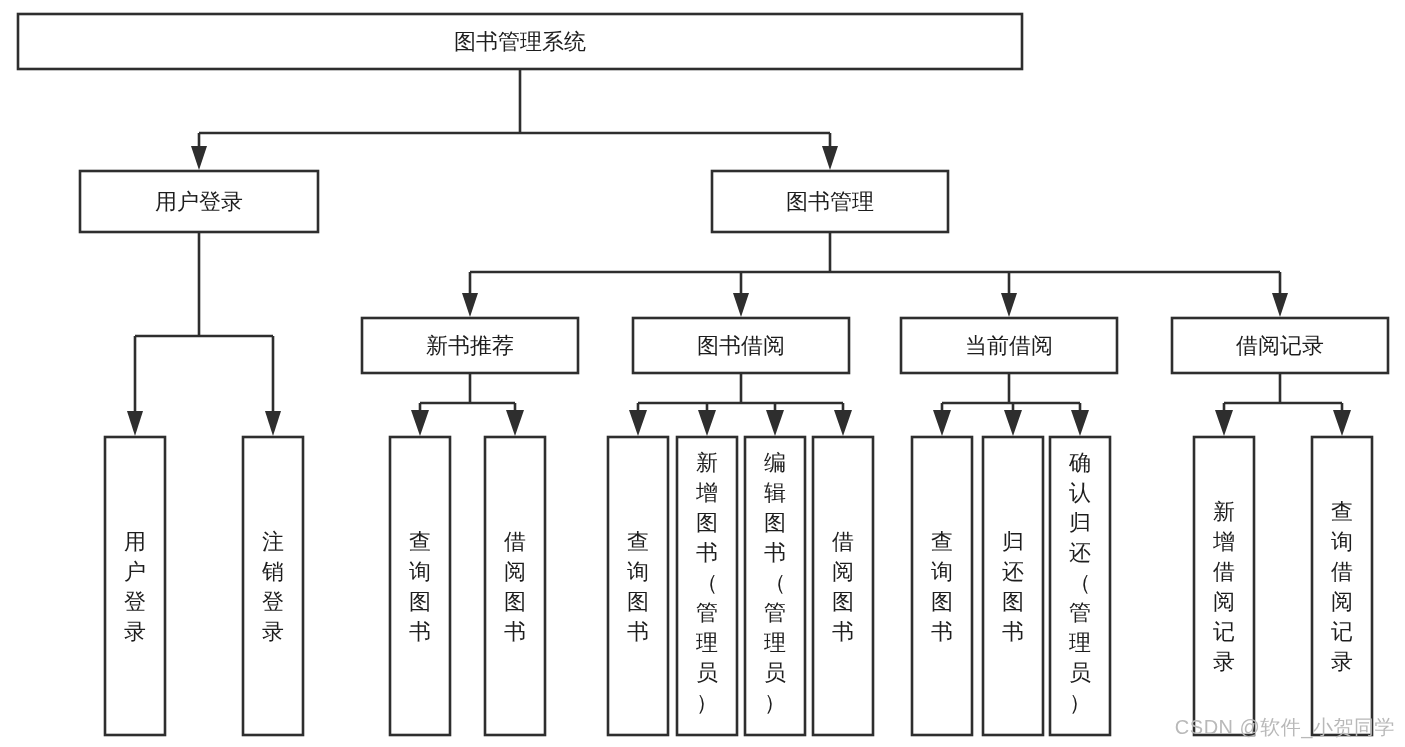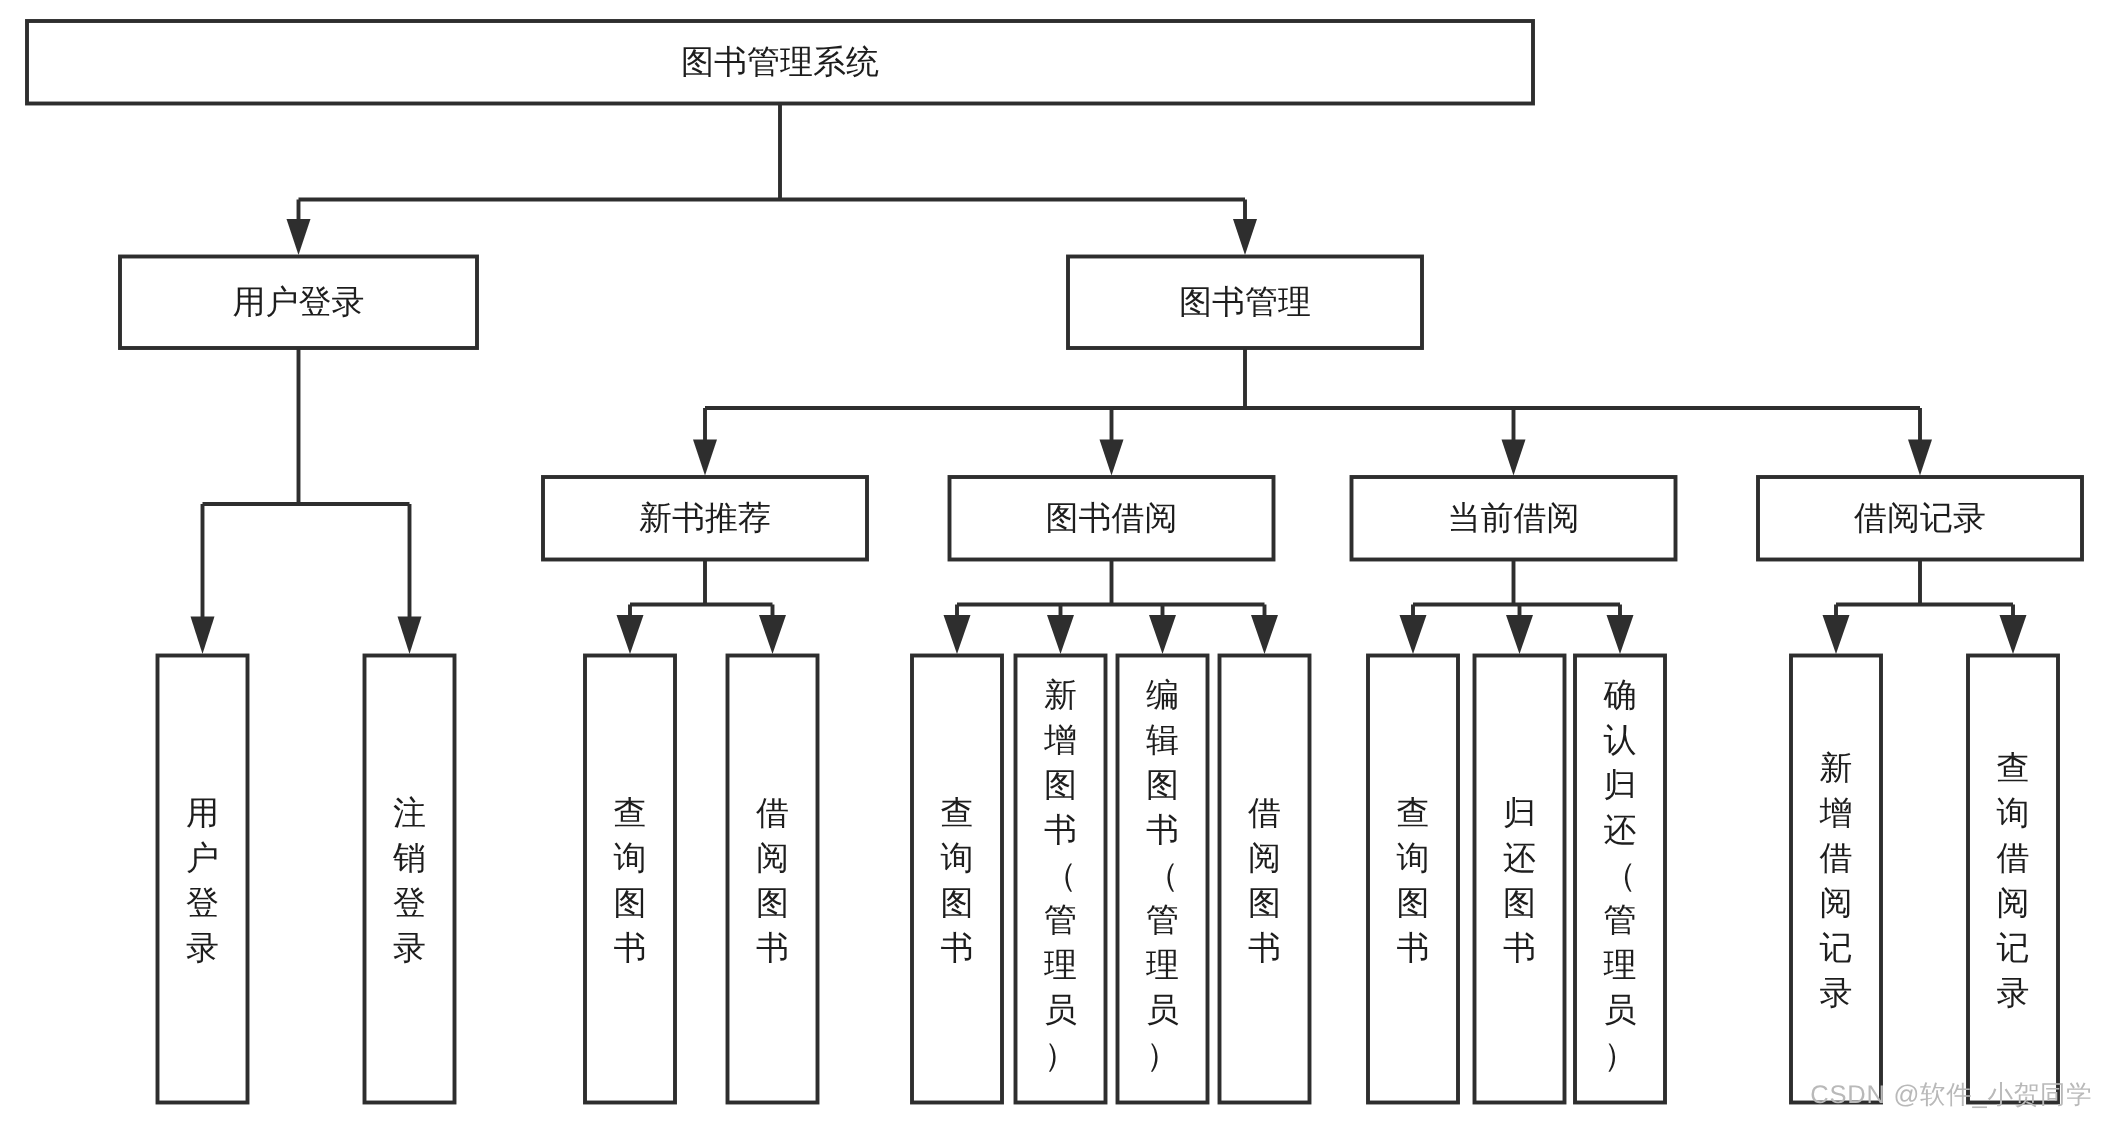--- a/index.html
+++ b/index.html
@@ -54,21 +54,21 @@
     font-family: "Liberation Sans", "DejaVu Sans", sans-serif;
     fill: #1d1d1d;
     font-size: 22px;
     text-anchor: middle;
   }
   .watermark {
     position: absolute;
     right: 10px;
     bottom: 6px;
     font-family: "Liberation Sans", "DejaVu Sans", sans-serif;
-    font-size: 17px;
+    font-size: 20px;
     color: #b9b9b9;
     white-space: nowrap;
     letter-spacing: 0.5px;
     user-select: none;
   }
 </style>
 </head>
 <body>
 
 <div id="diagram-root">

